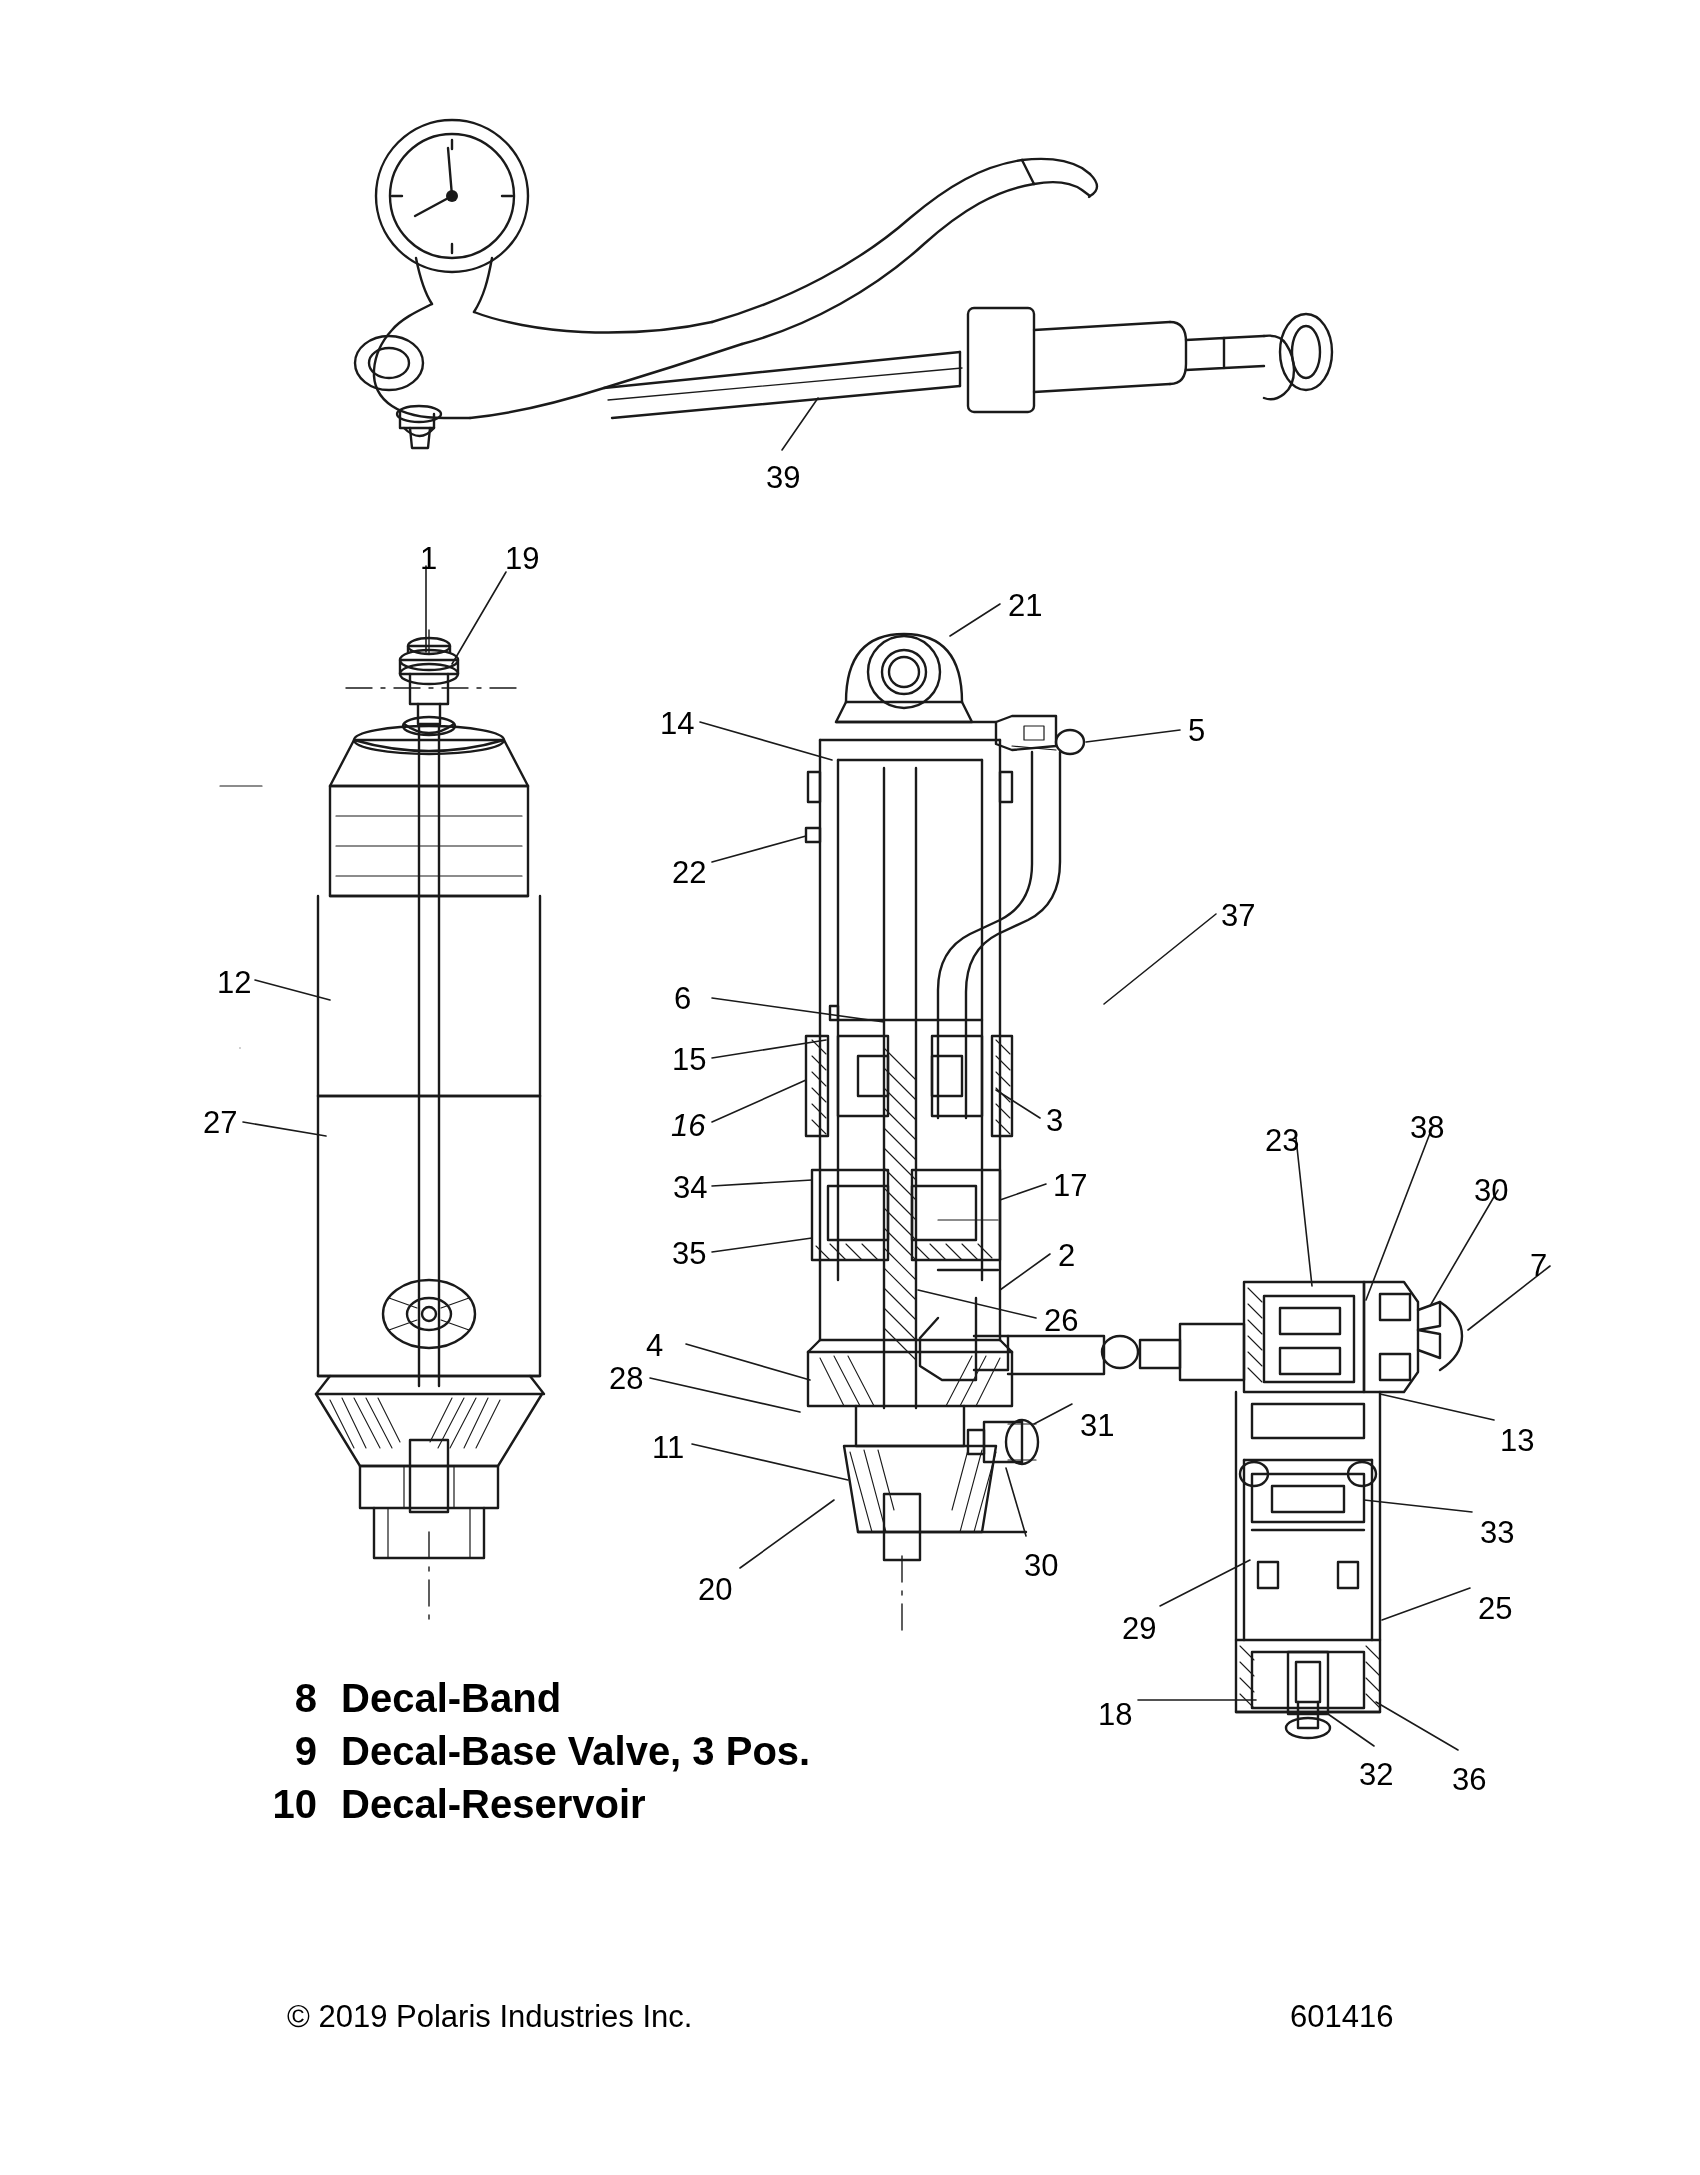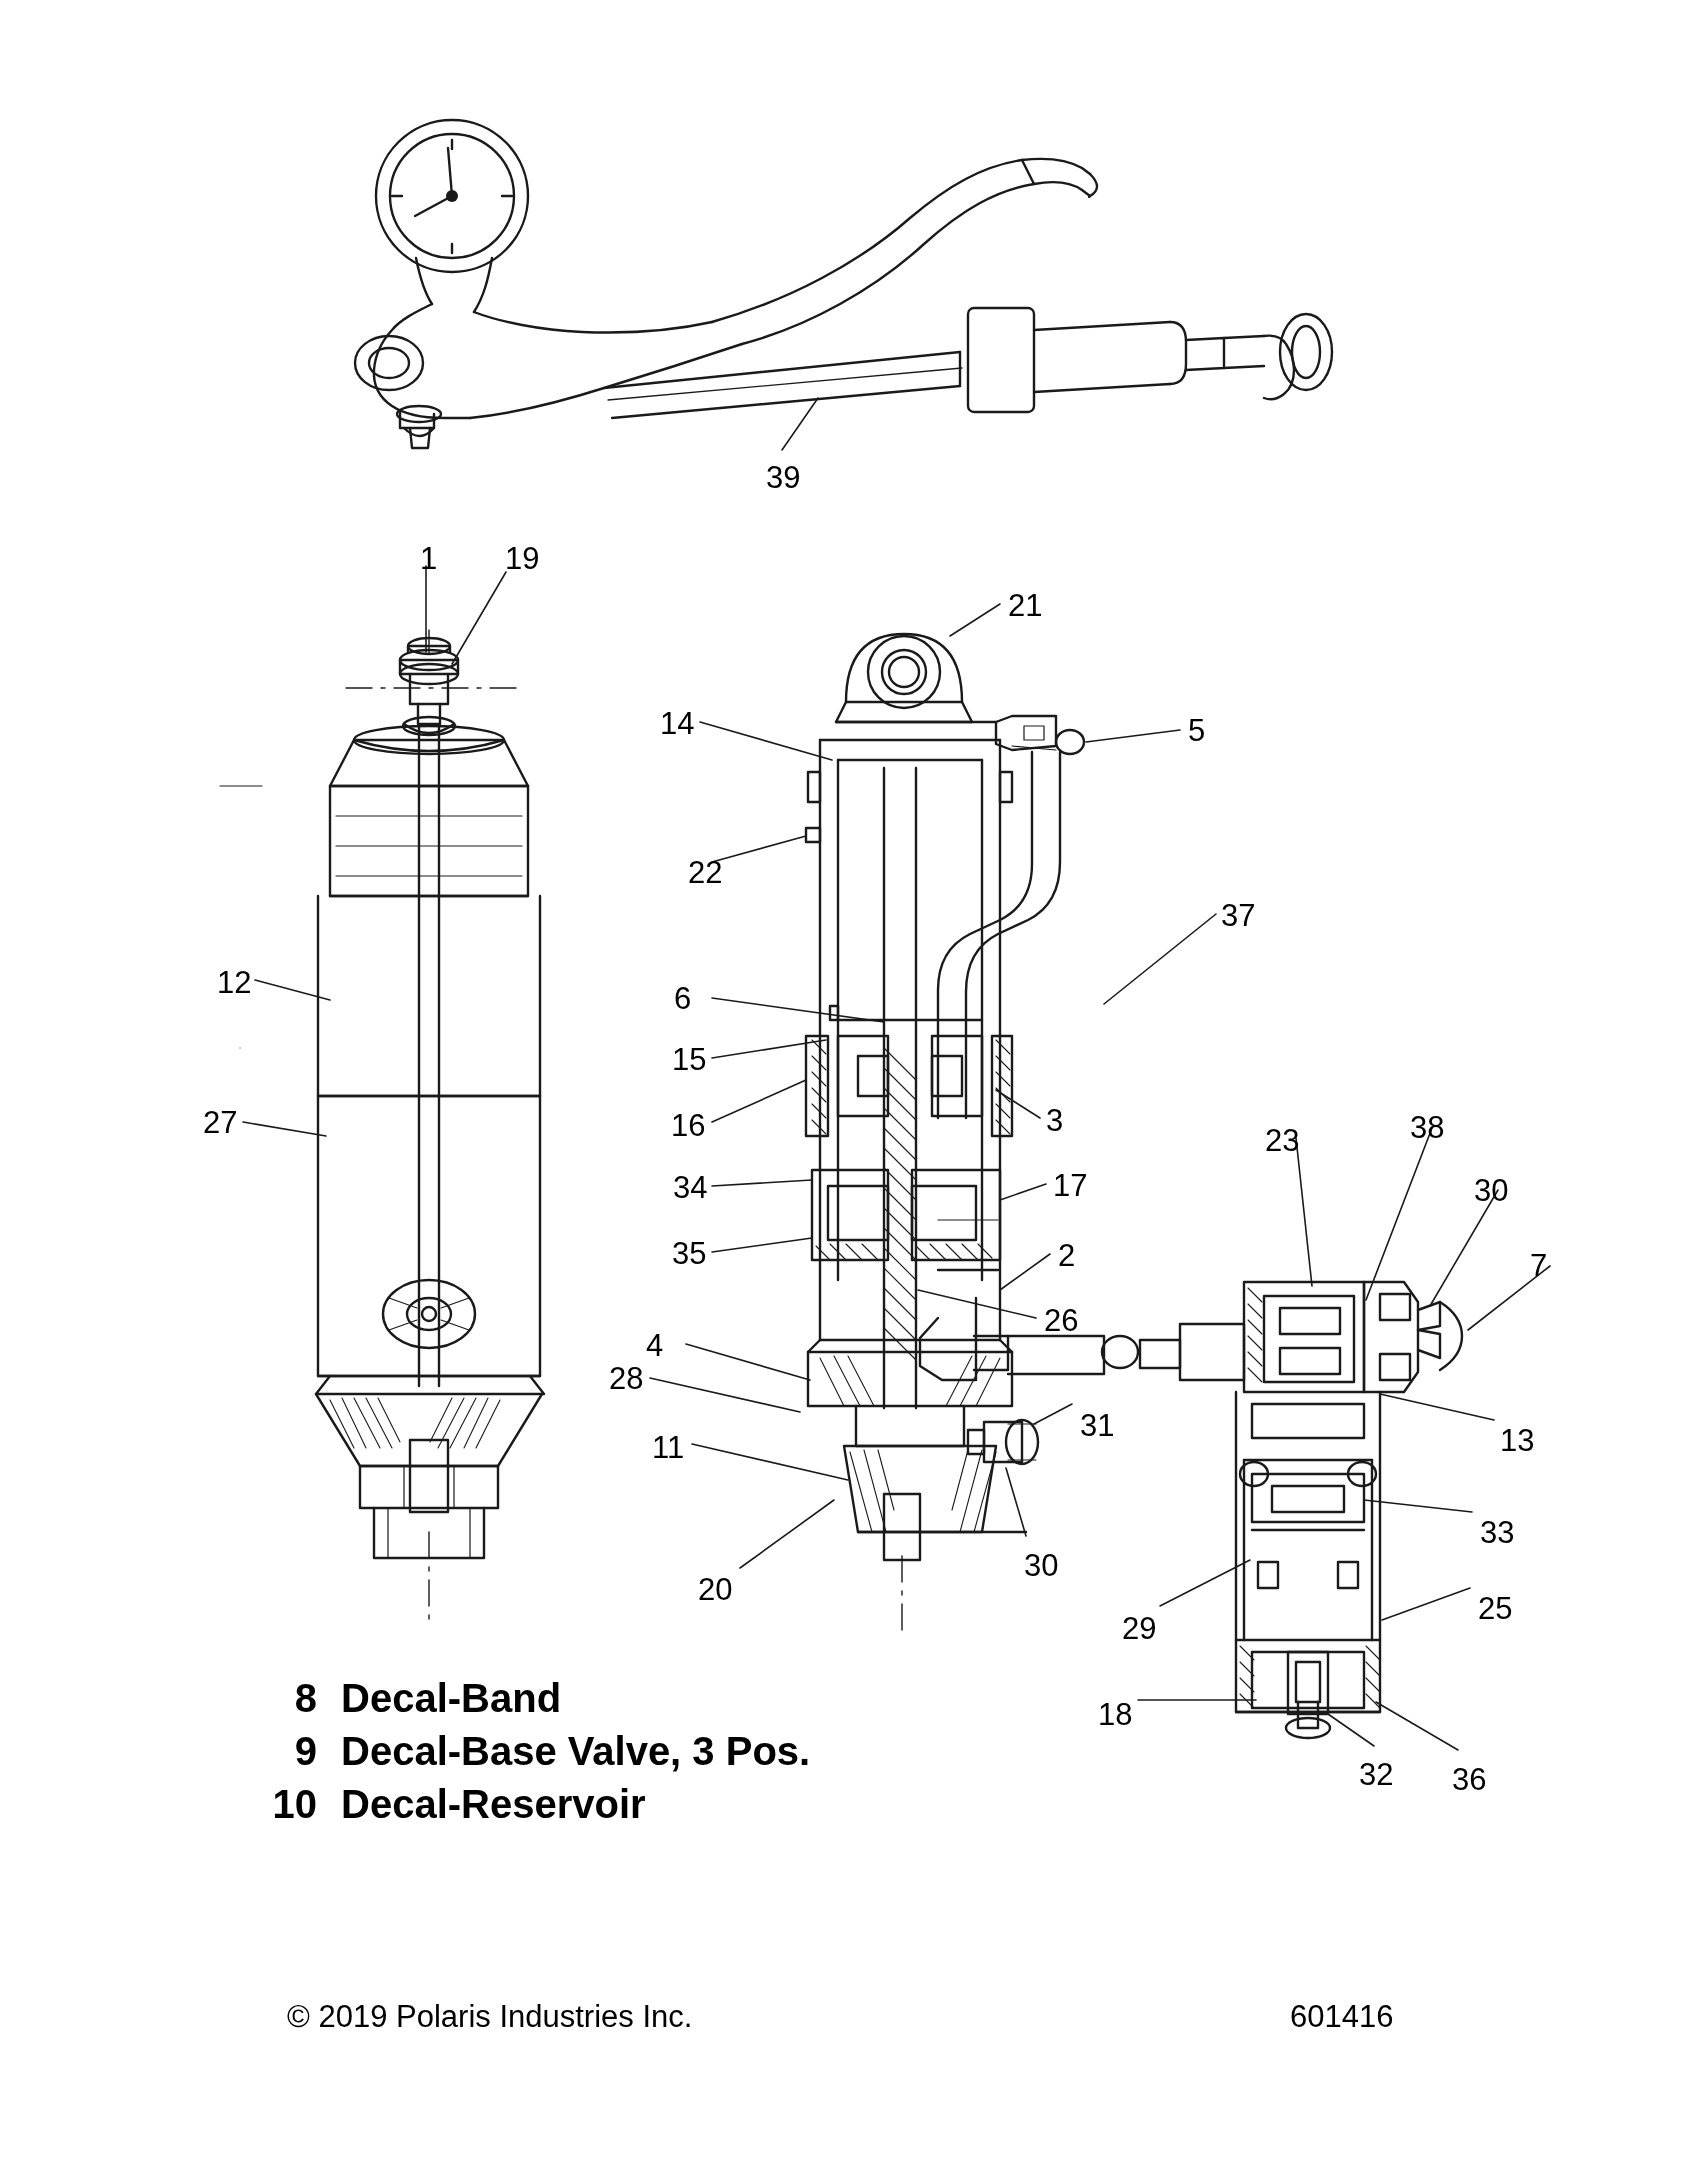--- a/index.html
+++ b/index.html
@@ -373,27 +373,27 @@
 
     </g>
   </svg>
 
   <div class="callout" style="left:766px;top:462px;">39</div>
   <div class="callout" style="left:420px;top:543px;">1</div>
   <div class="callout" style="left:505px;top:543px;">19</div>
   <div class="callout" style="left:1008px;top:590px;">21</div>
   <div class="callout" style="left:660px;top:708px;">14</div>
   <div class="callout" style="left:1188px;top:715px;">5</div>
-  <div class="callout" style="left:672px;top:857px;margin-left:16px;">22</div>
+  <div class="callout" style="left:672px;top:857px;">22</div>
   <div class="callout" style="left:1221px;top:900px;">37</div>
   <div class="callout" style="left:217px;top:967px;">12</div>
   <div class="callout" style="left:674px;top:983px;">6</div>
   <div class="callout" style="left:672px;top:1044px;">15</div>
   <div class="callout" style="left:203px;top:1107px;">27</div>
-  <div class="callout" style="left:671px;top:1110px;">16</div>
+  <div class="callout" style="left:671px;top:1110px;font-style:italic;">16</div>
   <div class="callout" style="left:1046px;top:1105px;">3</div>
   <div class="callout" style="left:1265px;top:1125px;">23</div>
   <div class="callout" style="left:1410px;top:1112px;">38</div>
   <div class="callout" style="left:673px;top:1172px;">34</div>
   <div class="callout" style="left:1053px;top:1170px;">17</div>
   <div class="callout" style="left:1474px;top:1175px;">30</div>
   <div class="callout" style="left:672px;top:1238px;">35</div>
   <div class="callout" style="left:1058px;top:1240px;">2</div>
   <div class="callout" style="left:1530px;top:1250px;">7</div>
   <div class="callout" style="left:1044px;top:1305px;text-align:right;">26</div>

